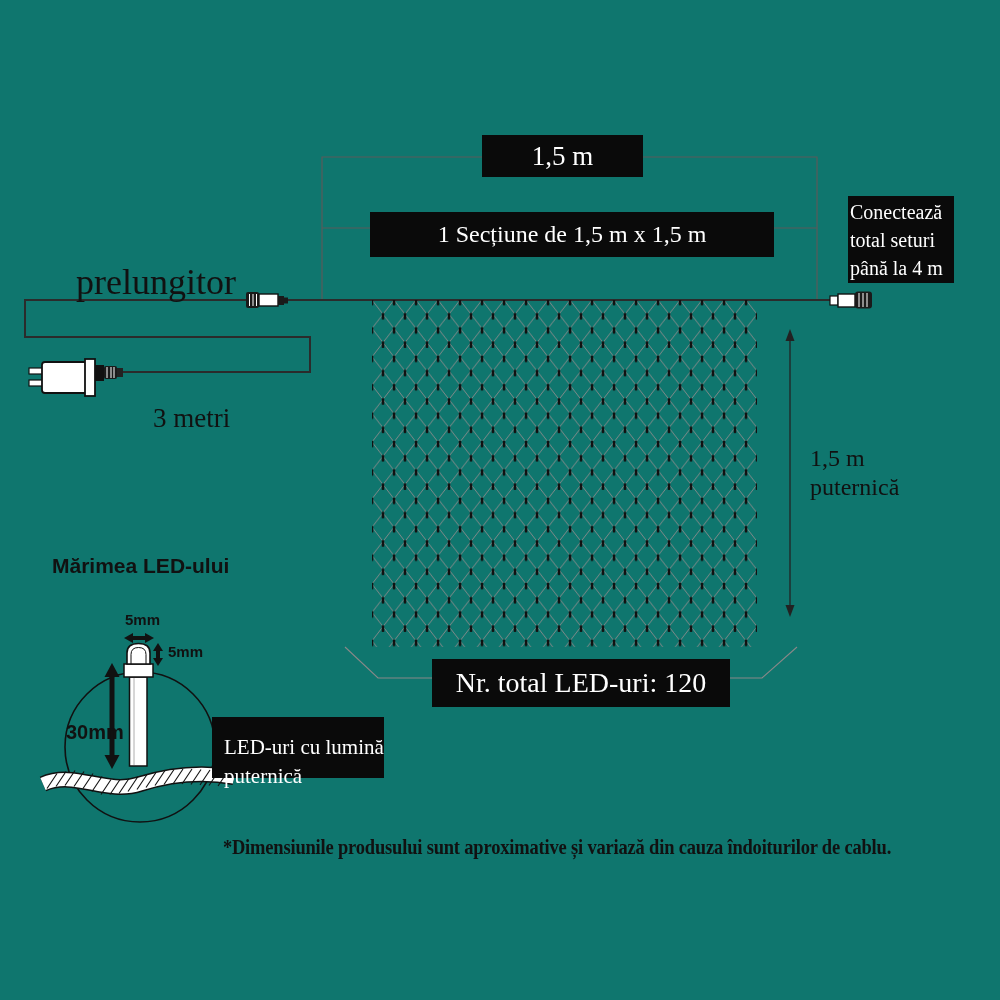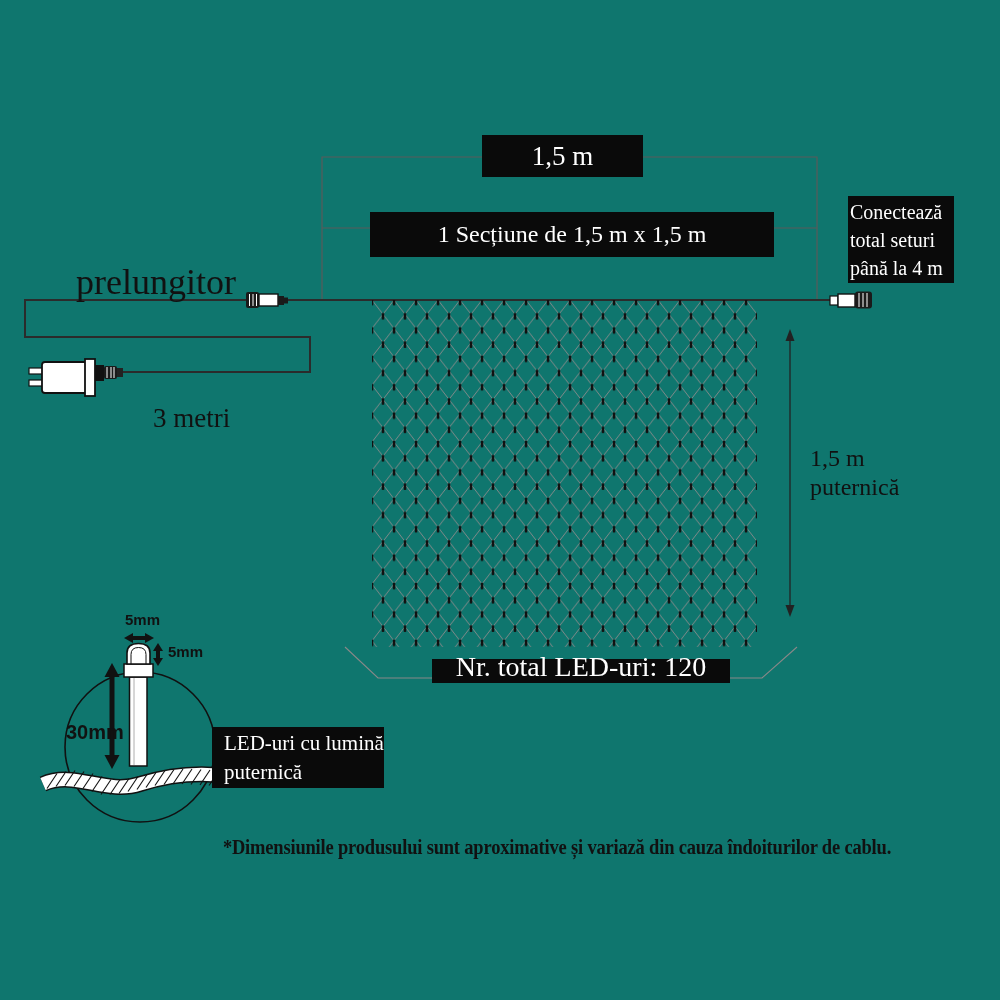--- a/index.html
+++ b/index.html
@@ -13,22 +13,22 @@
     display:flex;align-items:center;justify-content:center;
     font-family:"Liberation Serif", serif;
   }
   .blackbox.left{justify-content:flex-start;align-items:flex-start;flex-direction:column;}
   .lbl{position:absolute;white-space:nowrap;}
   .serif{font-family:"Liberation Serif", serif;}
   .sans{font-family:"Liberation Sans", sans-serif;}
   #box-top{left:482px;top:135px;width:161px;height:42px;font-size:27px;}
   #box-section{left:370px;top:212px;width:404px;height:45px;font-size:24px;}
   #box-connect{left:848px;top:196px;width:106px;height:87px;font-size:20px;line-height:28px;padding:2px 0 0 2px;box-sizing:border-box;}
-  #box-total{left:432px;top:659px;width:298px;height:24px;font-size:28px;align-items:flex-end;}
-  #box-note{left:212px;top:717px;width:172px;height:61px;font-size:21px;line-height:29px;padding:2px 0 0 12px;box-sizing:border-box;margin-top:10px;}
+  #box-total{left:432px;top:659px;width:298px;height:48px;font-size:28px;}
+  #box-note{left:212px;top:717px;width:172px;height:61px;font-size:21px;line-height:29px;padding:16px 0 0 12px;box-sizing:border-box;}
   #lbl-prelungitor{left:76px;top:261px;font-size:36px;}
   #lbl-3metri{left:153px;top:389px;font-size:27px;margin-top:14px;}
   #lbl-height{left:810px;top:444px;font-size:24px;line-height:29px;}
   #lbl-marimea{left:52px;top:554px;font-size:21px;font-weight:bold;}
   #lbl-5mm-w{left:125px;top:611px;font-size:15px;font-weight:bold;}
   #lbl-5mm-h{left:168px;top:643px;font-size:15px;font-weight:bold;}
   #lbl-30mm{left:66px;top:721px;font-size:20px;font-weight:bold;}
   #footer{
     position:absolute;left:57px;top:835px;width:1000px;text-align:center;
     font-size:21px;font-weight:bold;letter-spacing:-0.2px;
@@ -184,19 +184,20 @@
   </div>
 
   <div class="lbl serif" id="lbl-prelungitor">prelungitor</div>
   <div class="lbl serif" id="lbl-3metri">3 metri</div>
 
   <div class="lbl serif" id="lbl-height">
     <div>1,5 m</div>
     <div>puternică</div>
   </div>
 
+  <div class="lbl sans" id="lbl-marimea">Mărimea LED-ului</div>
   <div class="lbl sans" id="lbl-5mm-w">5mm</div>
   <div class="lbl sans" id="lbl-5mm-h">5mm</div>
   <div class="lbl sans" id="lbl-30mm">30mm</div>
 
   <div class="serif" id="footer">*Dimensiunile produsului sunt aproximative și variază din cauza îndoiturilor de cablu.</div>
 
 </div>
 
 </body></html>

